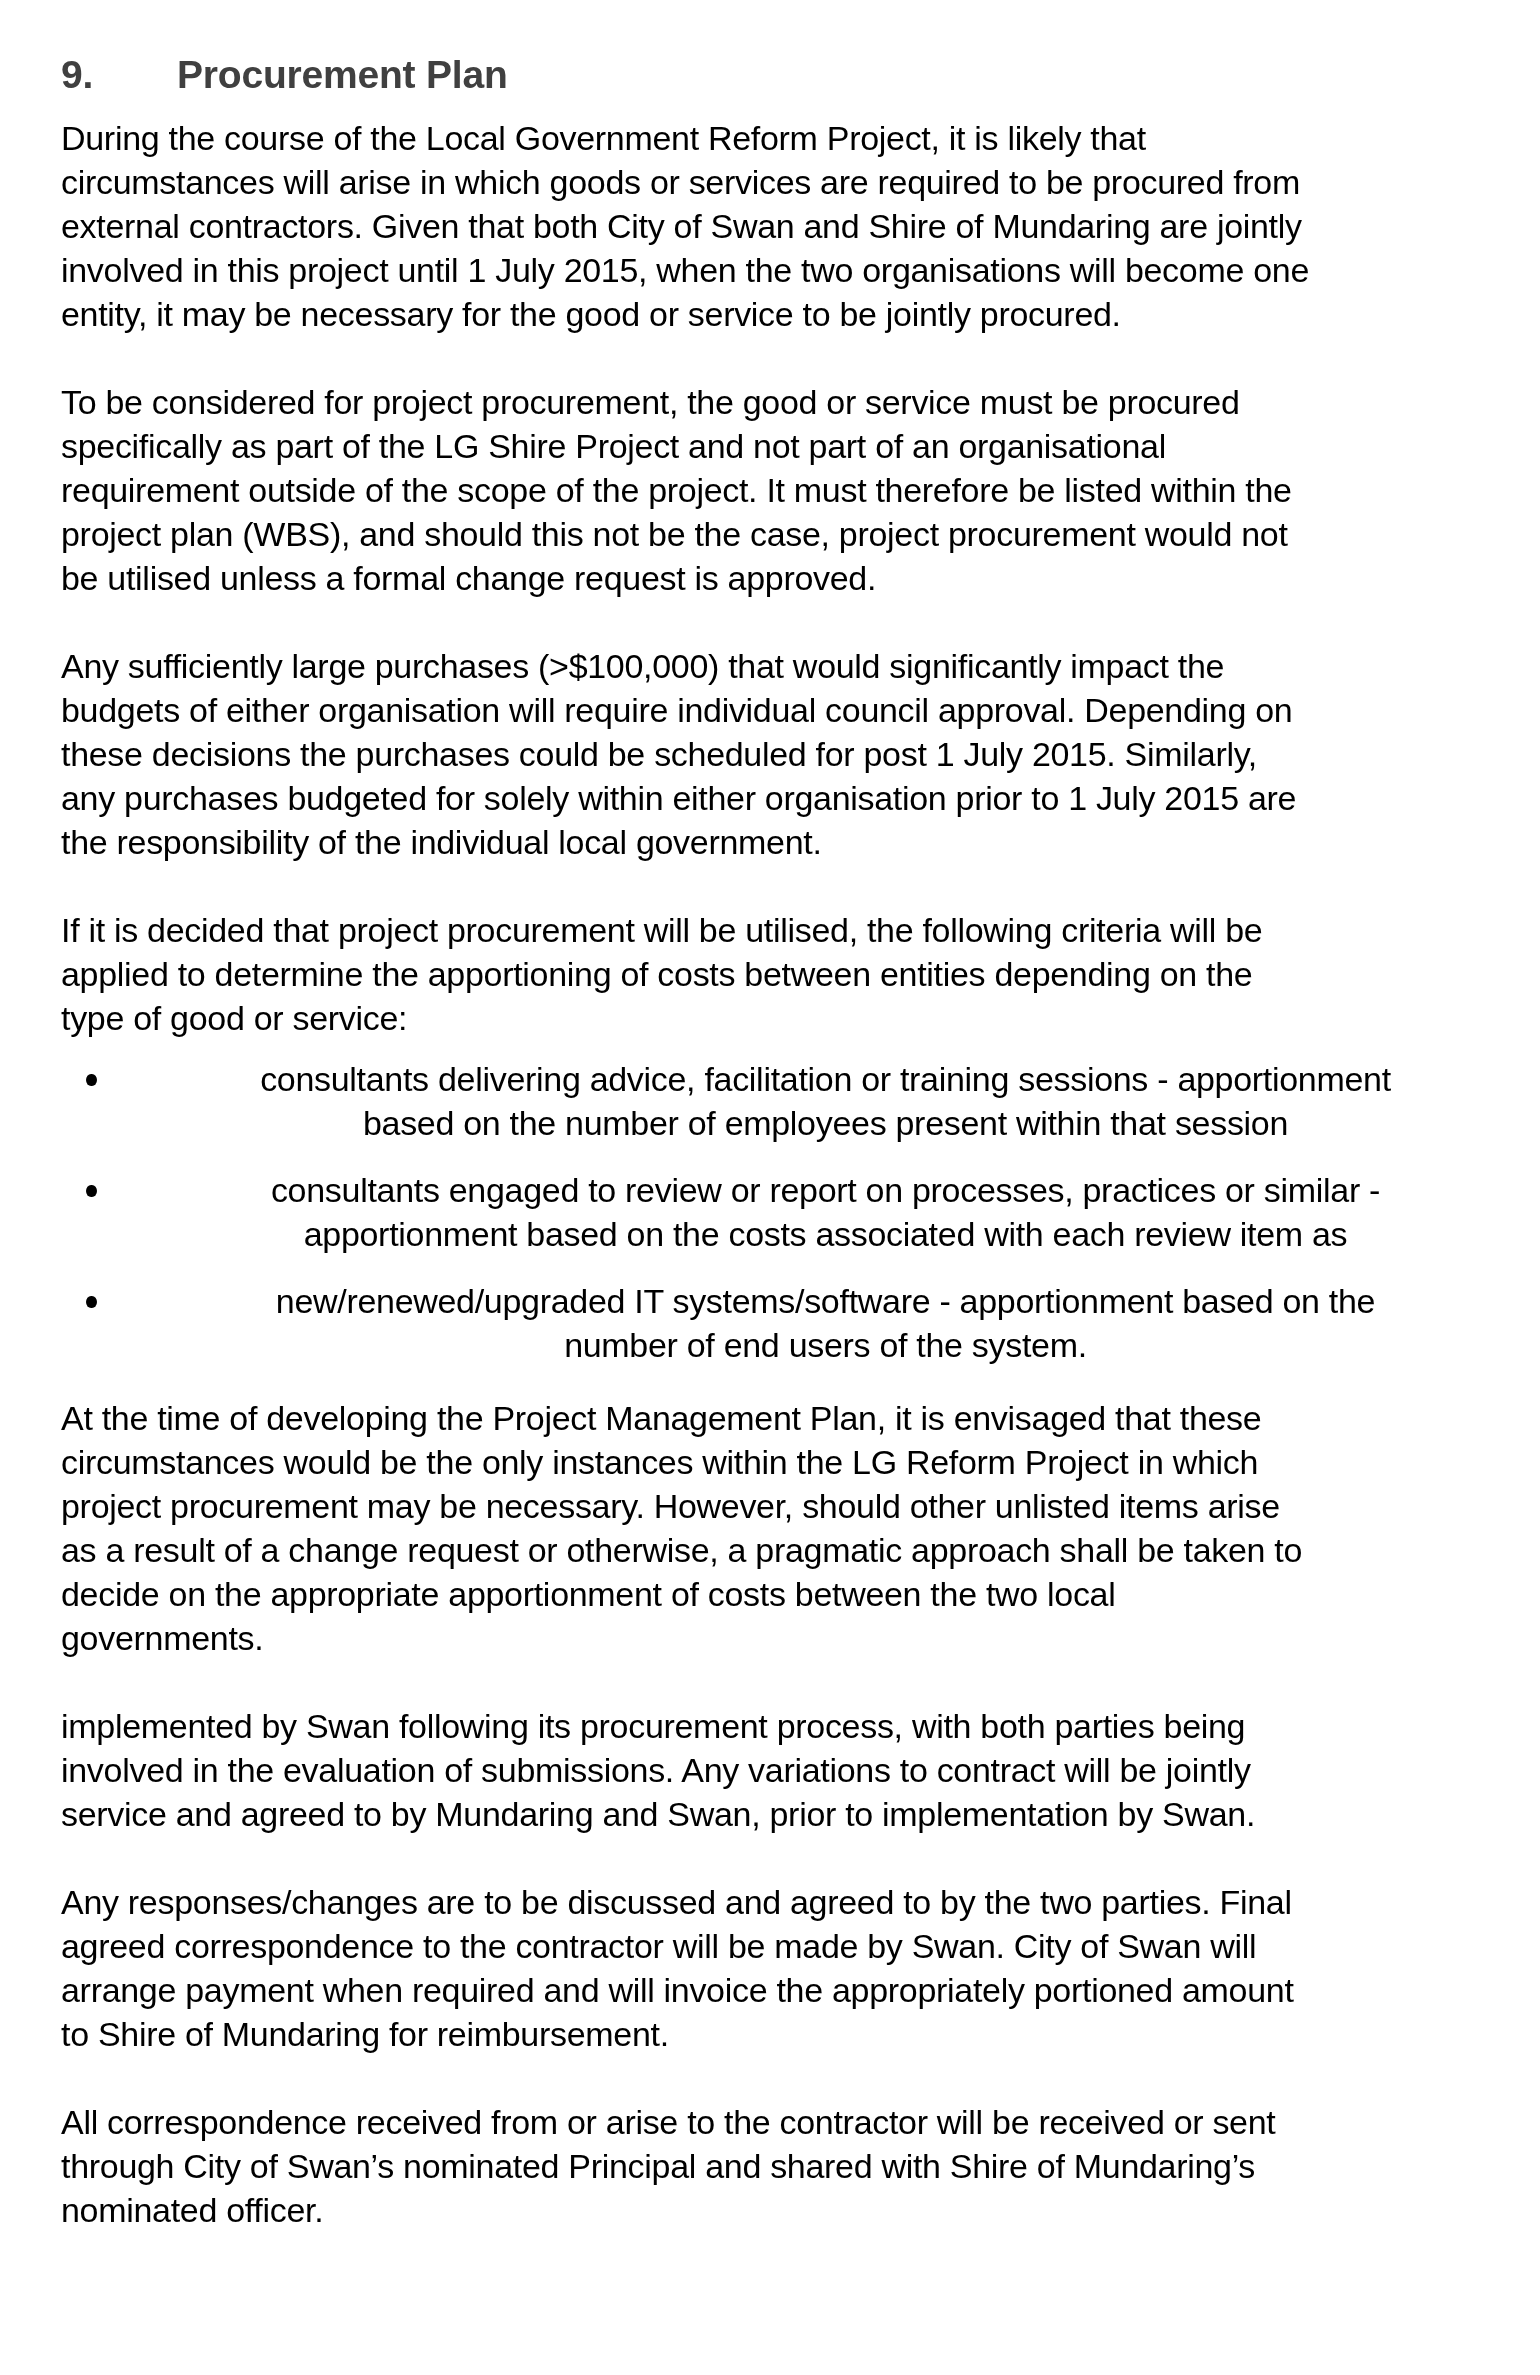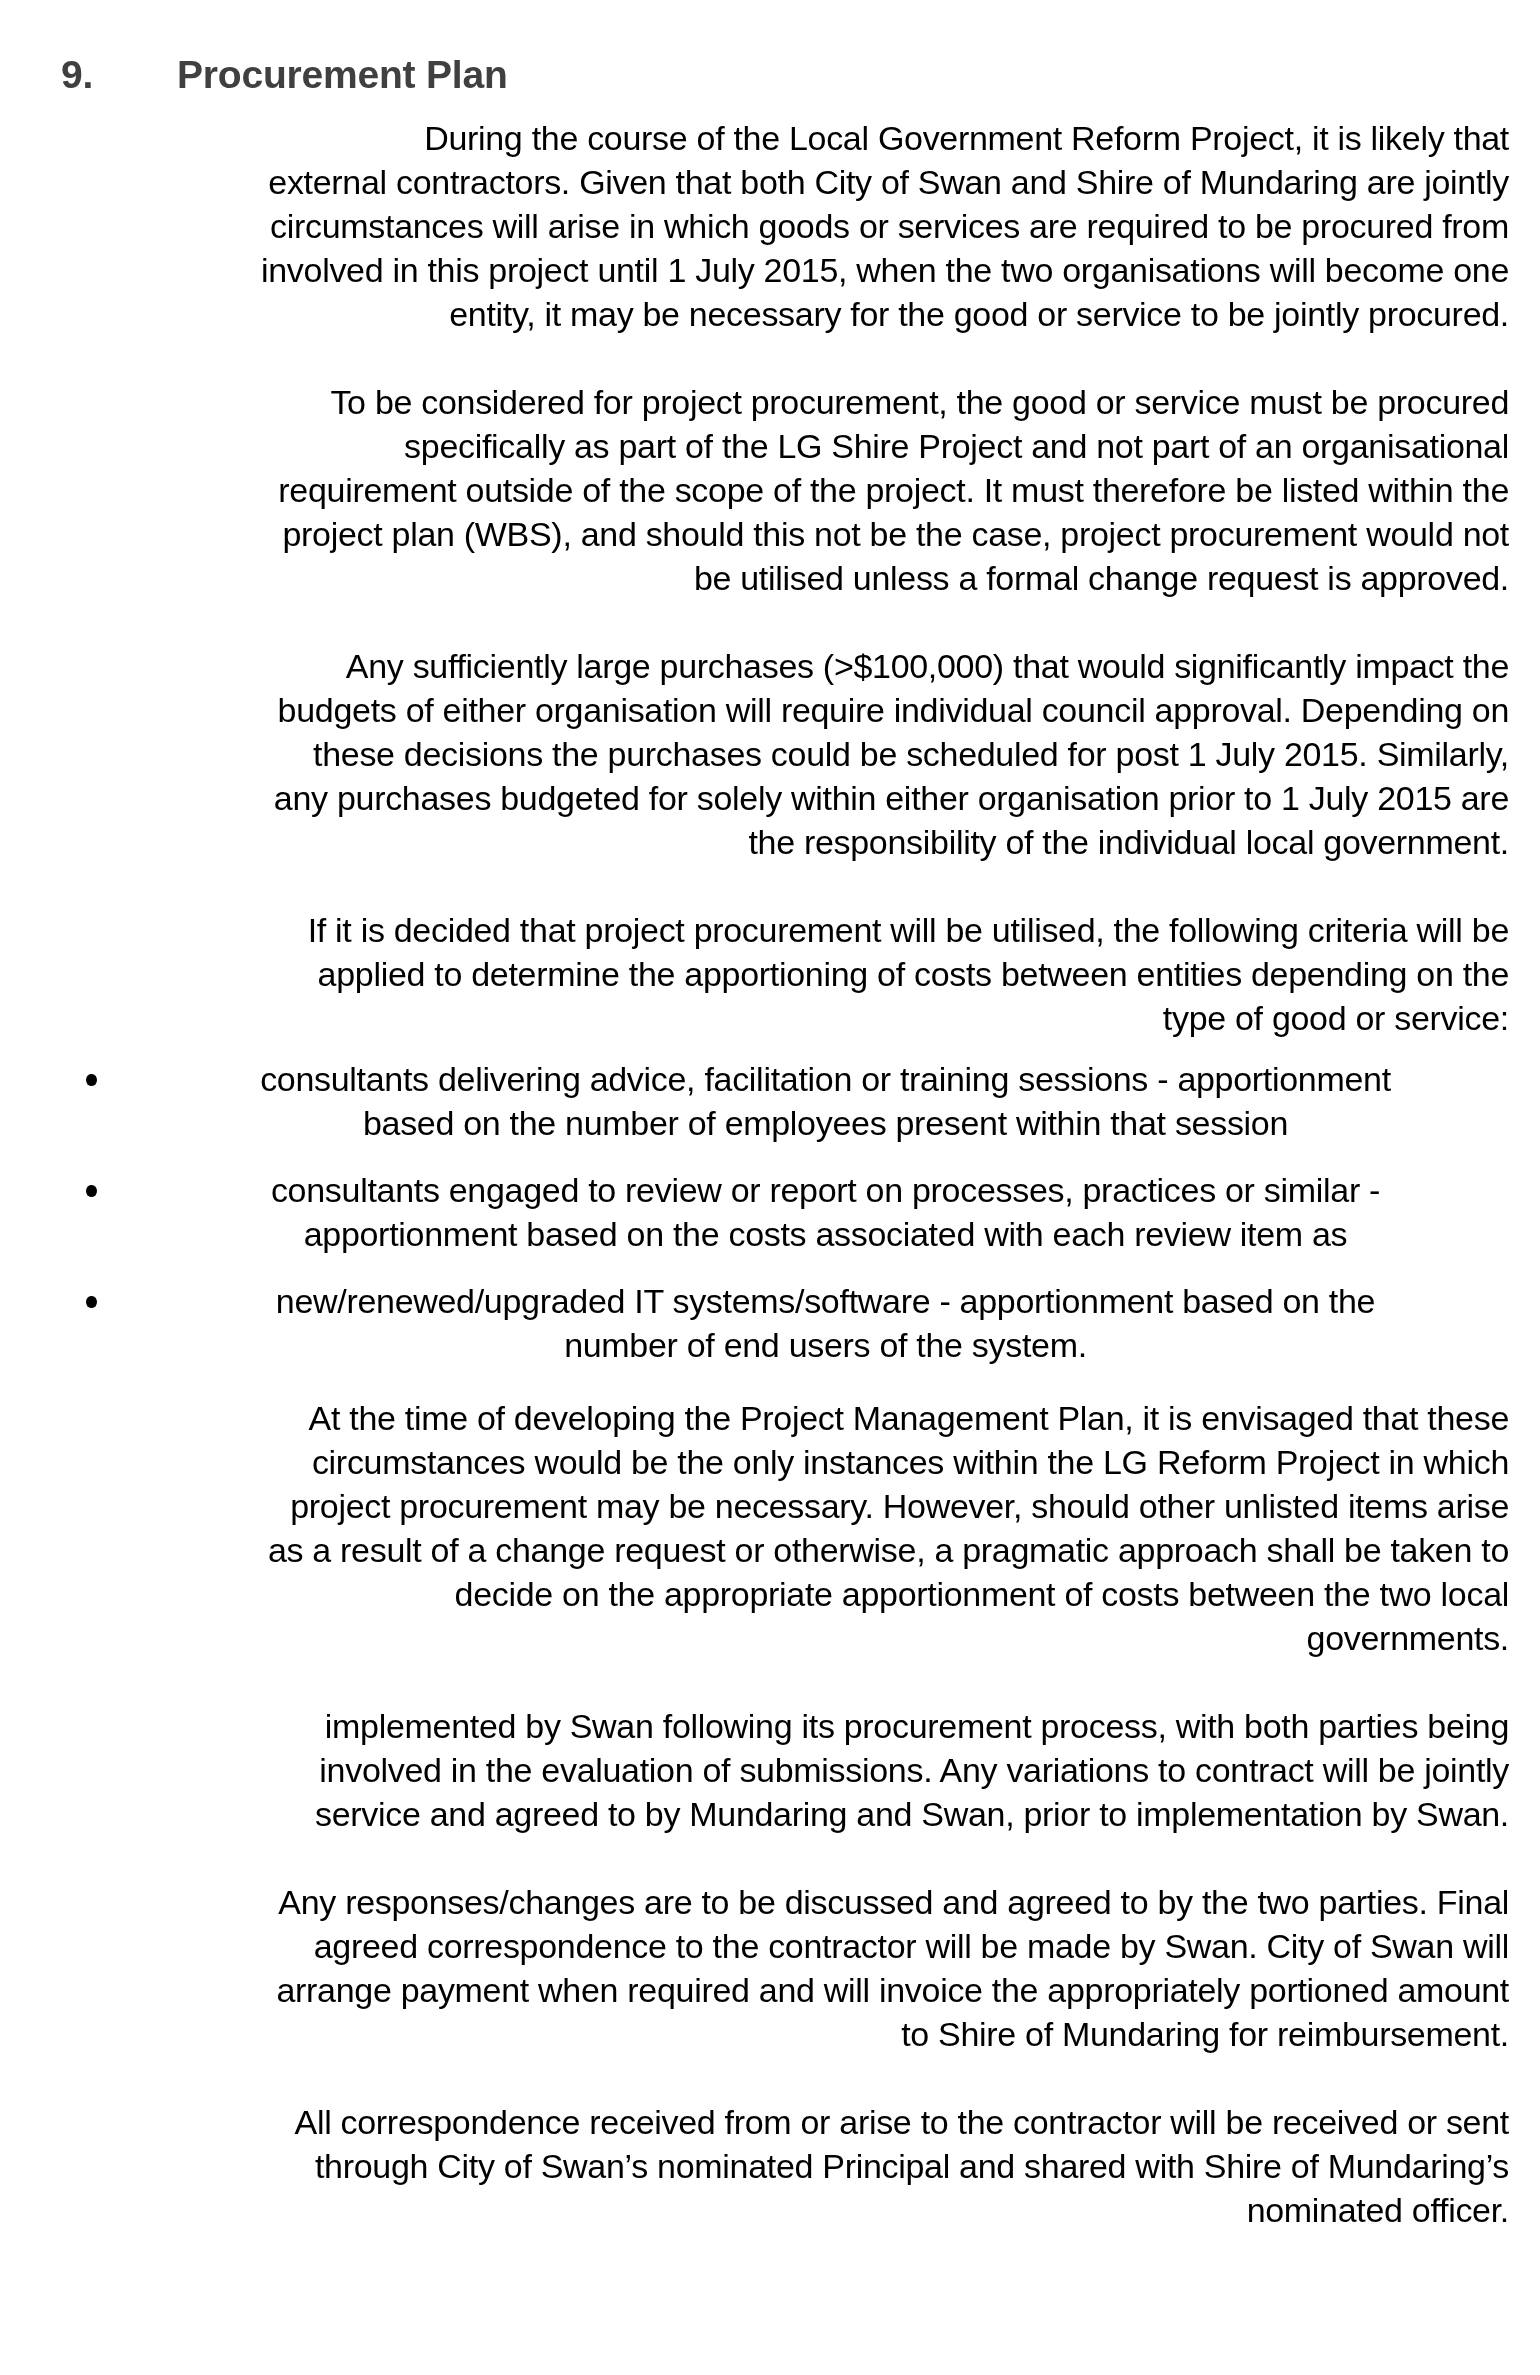--- a/index.html
+++ b/index.html
@@ -34,21 +34,20 @@
     .heading .num {
       width: 116px;
       display: inline-block;
     }
     .para {
       font-size: 34px;
       line-height: 44px;
       margin: 0 0 44px 0;
       letter-spacing: -0.3px;
       word-spacing: 0px;
-      text-align: right;
     }
     .para.nomargin { margin-bottom: 17px; }
     .bullets {
       list-style: none;
       margin: 0 0 29px 0;
       padding: 0;
       text-align: center;
     }
     .bullets li {
       position: relative;
@@ -73,22 +72,22 @@
 <body>
 
 <div class="page">
   <h1 class="heading">
     <span class="num">9.</span>
     <span>Procurement Plan</span>
   </h1>
 
   <p class="para">
     <span class="line">During the course of the Local Government Reform Project, it is likely that</span>
+    <span class="line">circumstances will arise in which goods or services are required to be procured from</span>
     <span class="line">external contractors. Given that both City of Swan and Shire of Mundaring are jointly</span>
-    <span class="line">circumstances will arise in which goods or services are required to be procured from</span>
     <span class="line">involved in this project until 1 July 2015, when the two organisations will become one</span>
     <span class="line">entity, it may be necessary for the good or service to be jointly procured.</span>
   </p>
 
   <p class="para">
     <span class="line">To be considered for project procurement, the good or service must be procured</span>
     <span class="line">specifically as part of the LG Shire Project and not part of an organisational</span>
     <span class="line">requirement outside of the scope of the project. It must therefore be listed within the</span>
     <span class="line">project plan (WBS), and should this not be the case, project procurement would not</span>
     <span class="line">be utilised unless a formal change request is approved.</span>

